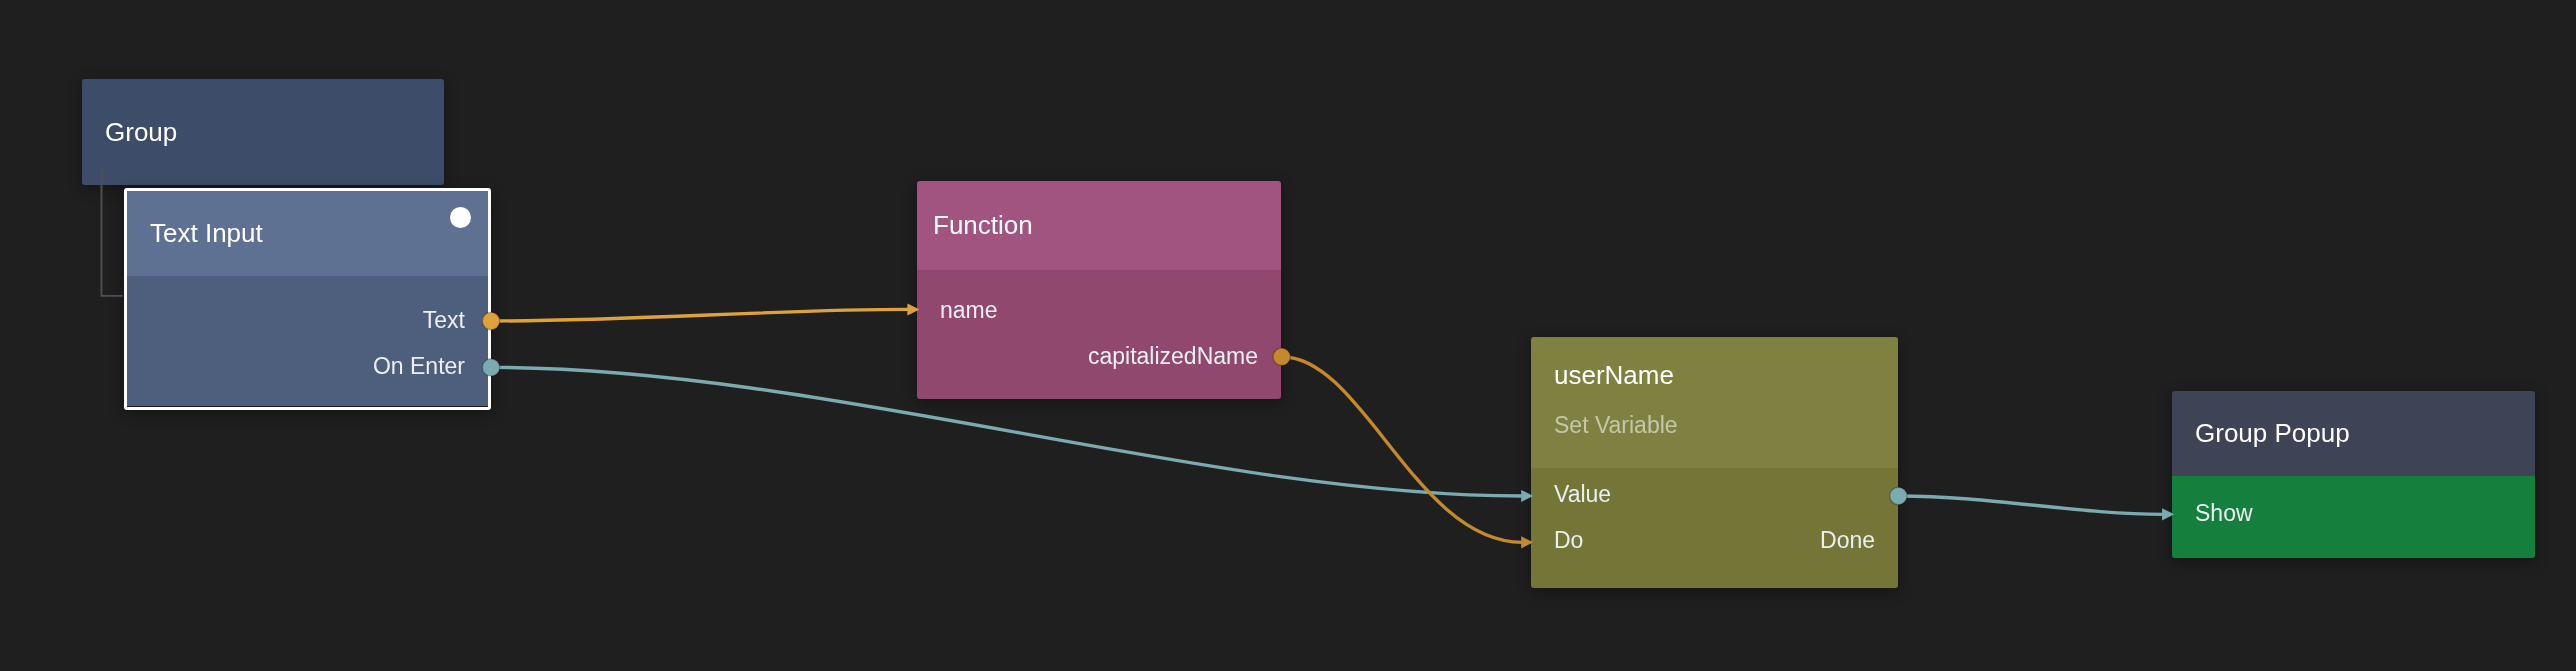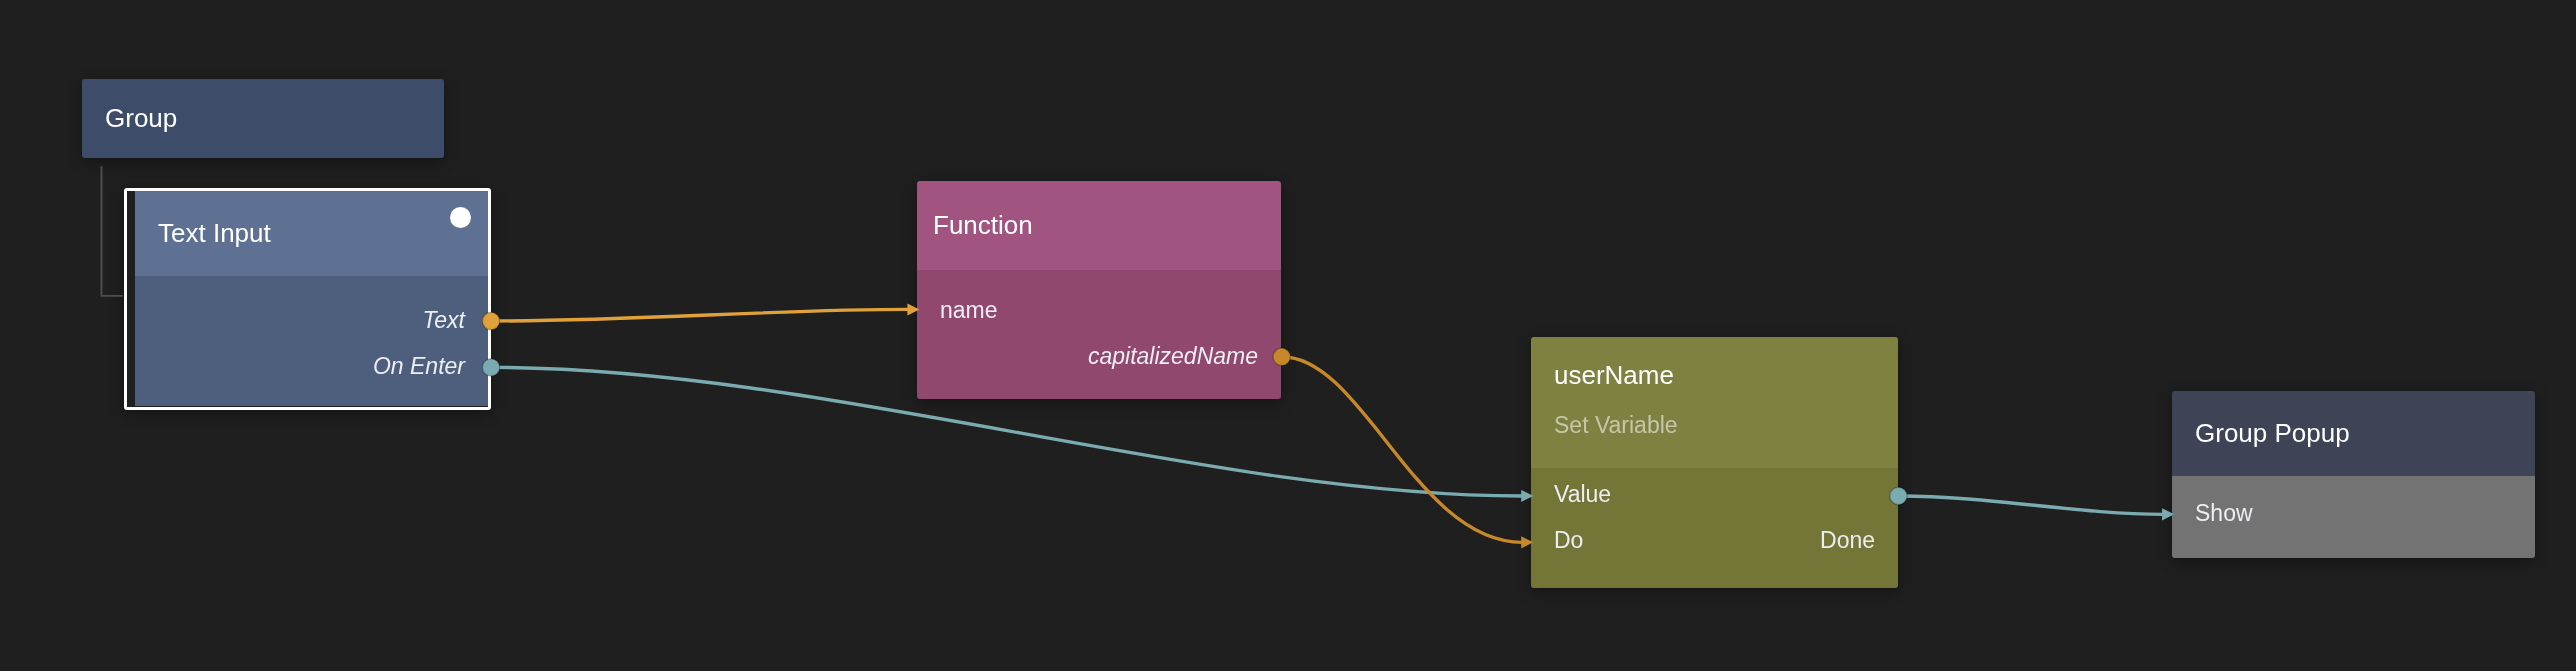--- a/index.html
+++ b/index.html
@@ -37,43 +37,43 @@
     position:absolute; top:15.5px; right:17.4px;
     width:21px; height:21px; border-radius:50%;
     background:#ffffff;
   }
 
   .port-row {
     height:46px; display:flex; align-items:center;
     padding:0 23px;
     color:#edeef2; font-size:23px;
   }
-  .port-row.right   { justify-content:flex-end;font-style:italic; }
+  .port-row.right   { justify-content:flex-end; }
   .port-row.between { justify-content:space-between; }
 
   svg.wires {
     position:absolute; left:0; top:0; z-index:5;
     pointer-events:none;
   }
   .edge { fill:none; stroke-width:3.5px; }
   .tree-line { fill:none; stroke:#4f4f4f; stroke-width:2px; }
   .port-dot { stroke:rgba(0,0,0,0.25); stroke-width:1.5px; }
 </style>
 </head>
 <body>
 
 <div class="canvas">
 
-  <div class="node" style="left:82px; top:79px; width:362px; height:79px;">
+  <div class="node" style="left:82px; top:79px; width:362px; height:106px;">
     <div class="node-header" style="height: 100%; background: rgb(61, 76, 104);">
       <span class="node-title">Group</span>
     </div>
   </div>
 
-  <div class="node selected" style="left:124px; top:188px; width:367px; height:222px;padding-left:8px;">
+  <div class="node selected" style="left:124px; top:188px; width:367px; height:222px;">
     <div class="node-header" style="height: 85px; background: rgb(94, 113, 147);">
       <span class="node-title">Text Input</span>
       <span class="status-dot"></span>
     </div>
     <div class="node-body" style="height: 130px; padding-top: 21px; background: rgb(78, 95, 126);">
       <div class="port-row right">
         <span>Text</span>
       </div>
       <div class="port-row right">
         <span>On Enter</span>
@@ -108,21 +108,21 @@
         <span>Do</span>
         <span>Done</span>
       </div>
     </div>
   </div>
 
   <div class="node" style="left:2172px; top:391px; width:363px; height:167px;">
     <div class="node-header" style="height: 85px; background: rgb(62, 67, 86);">
       <span class="node-title">Group Popup</span>
     </div>
-    <div class="node-body" style="height: 82px; padding-top: 14.5px; background: #737373;">
+    <div class="node-body" style="height: 82px; padding-top: 14.5px; background: #15803d;">
       <div class="port-row">
         <span>Show</span>
       </div>
     </div>
   </div>
 
   <svg class="wires" width="2576" height="672" viewBox="0 0 2665 695">
     <defs>
       <marker id="arrow-orange" viewBox="0 0 12 12" markerWidth="15" markerHeight="15" refX="1" refY="6" orient="auto" markerUnits="userSpaceOnUse">
         <path d="M0,1 L10,6 L0,11 z" style="fill: rgb(223, 162, 59);"></path>

